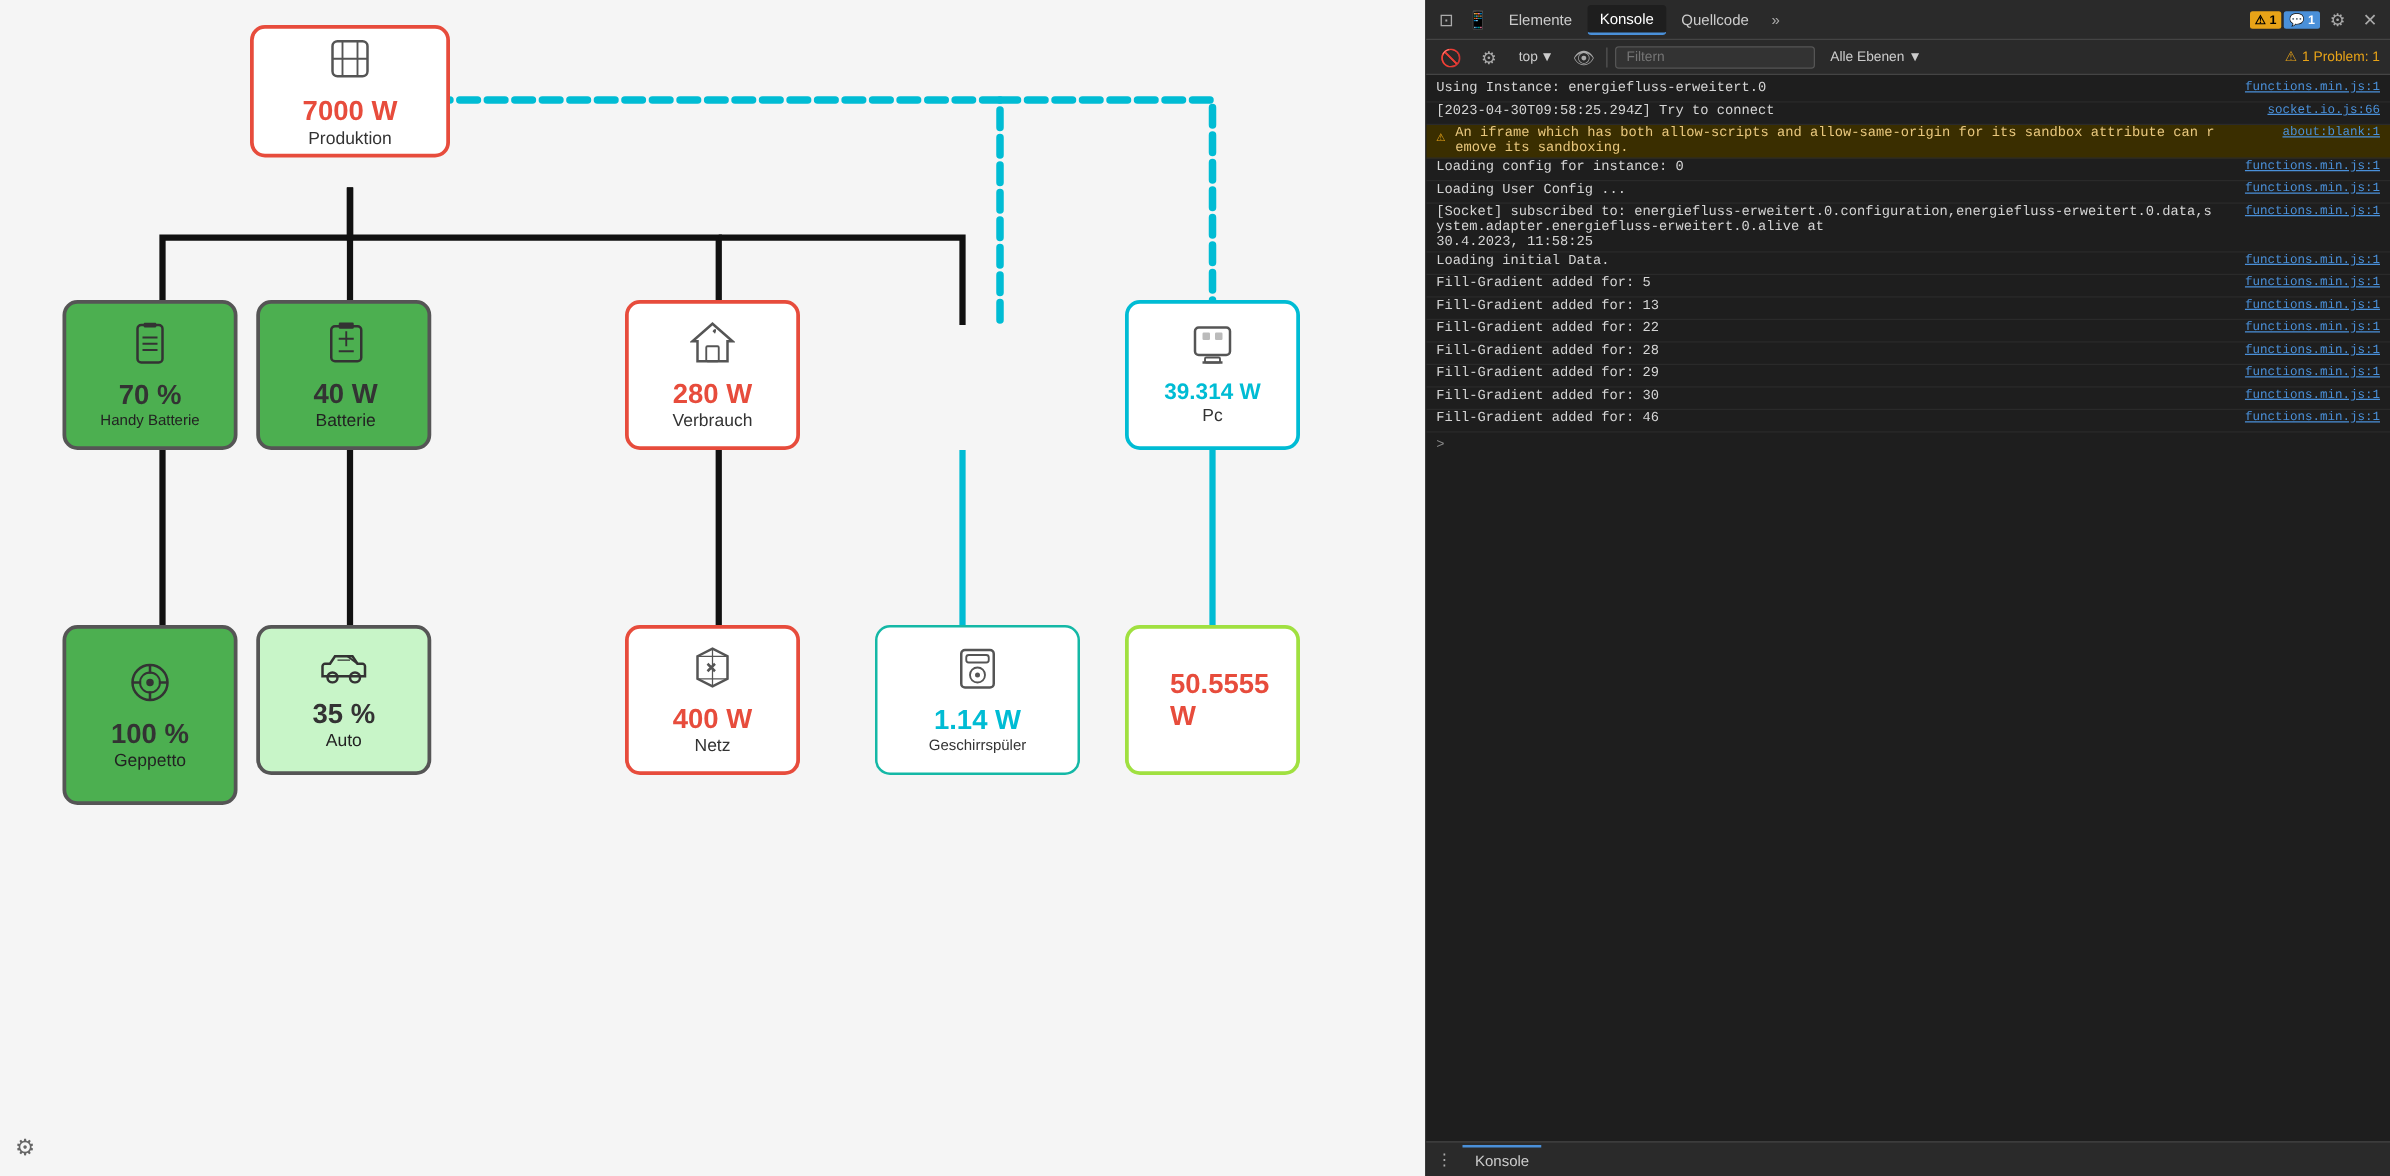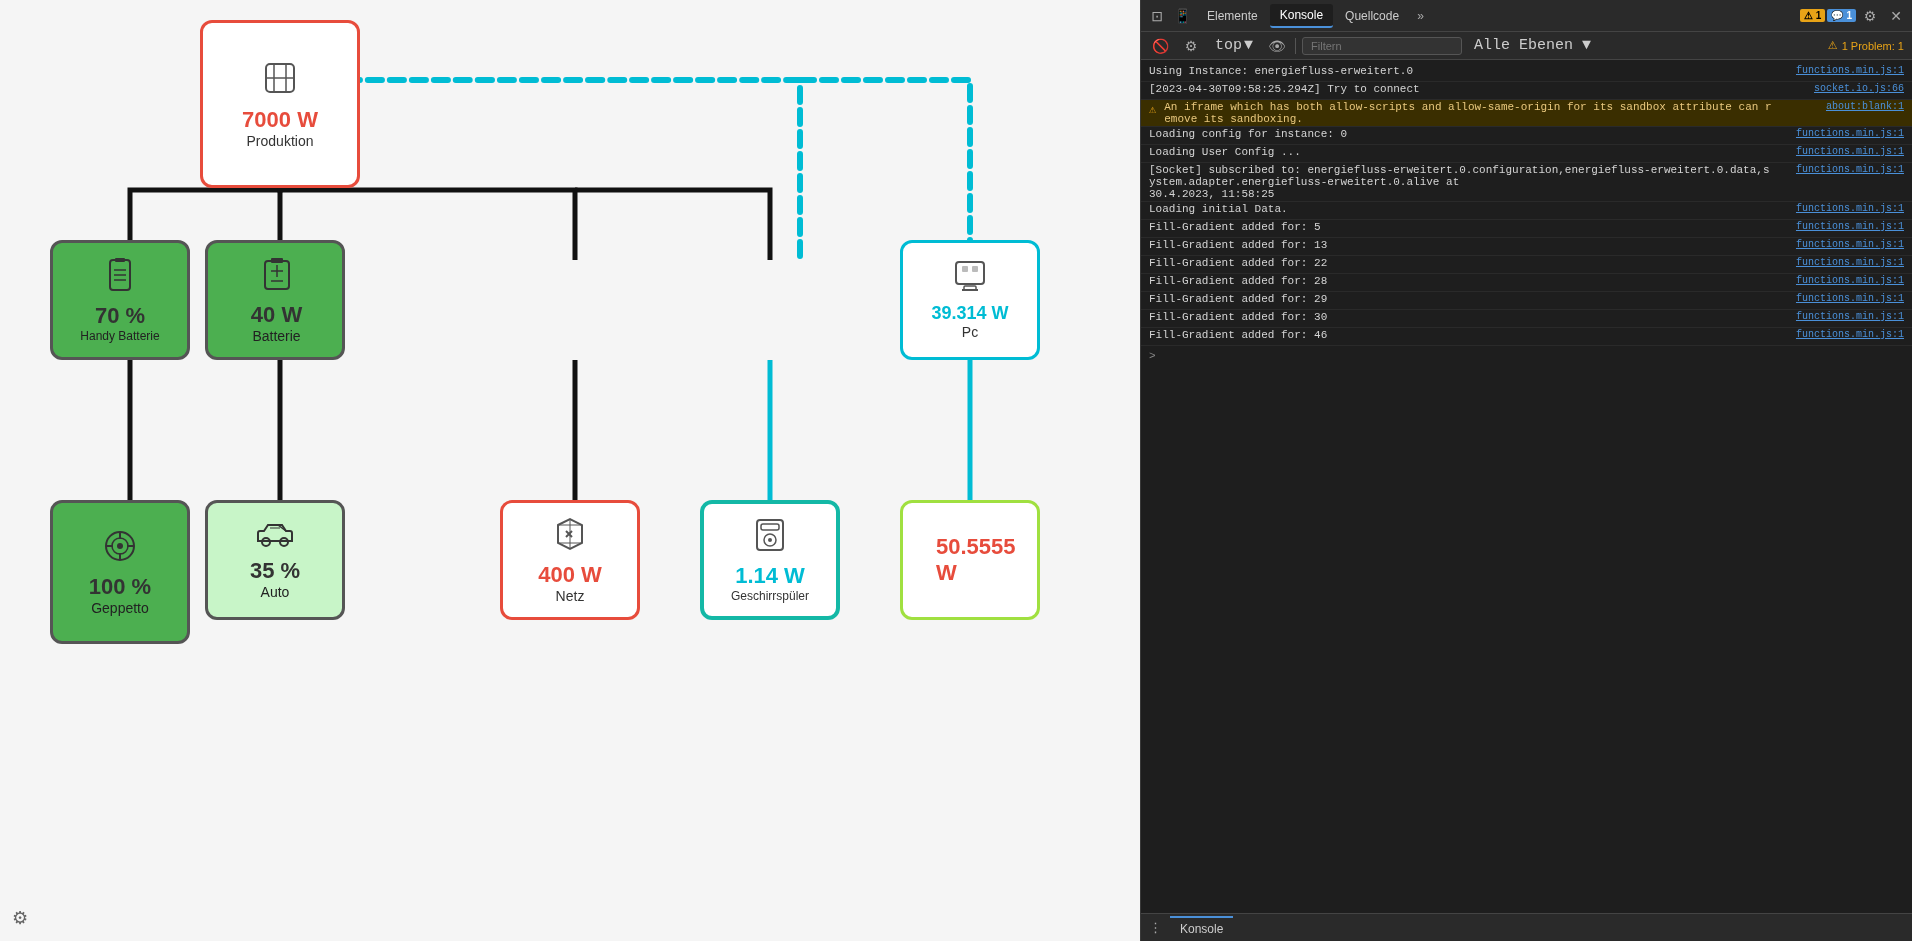--- a/index.html
+++ b/index.html
@@ -95,28 +95,27 @@
       align-items: center;
       background: #2a2a2a;
       border-bottom: 1px solid #444;
       height: 28px;
       padding: 0 8px;
       gap: 6px;
     }
 
     .toolbar-btn {
       color: #ccc;
-      font-size: 15px;
+      font-size: 11px;
       cursor: pointer;
       padding: 2px 6px;
       border-radius: 3px;
       display: flex;
       align-items: center;
       gap: 2px;
-      font-family: Liberation Mono, monospace;
     }
 
     .toolbar-separator {
       width: 1px;
       height: 16px;
       background: #555;
     }
 
     .filter-input {
       background: #333;
@@ -253,21 +252,21 @@
       font-size: 14px;
       color: #333;
       text-align: center;
     }
 
     
     .node-produktion {
       border: 3px solid #e74c3c;
       background: #fff;
       width: 160px;
-      height: 168px;
+      height: 106px;
       left: 200px;
       top: 20px;
     }
 
     .node-handy-batterie {
       border: 3px solid #555;
       background: #4caf50;
       width: 140px;
       height: 120px;
       left: 50px;
@@ -332,23 +331,23 @@
     .node-netz {
       border: 3px solid #e74c3c;
       background: #fff;
       width: 140px;
       height: 120px;
       left: 500px;
       top: 500px;
     }
 
     .node-geschirrspuler {
-      border: 4px solid #14b8a6;
+      border: 2px solid #14b8a6;
       background: #fff;
-      width: 140px;
+      width: 164px;
       height: 120px;
       left: 700px;
       top: 500px;
     }
 
     .node-unknown {
       border: 3px solid #a0e040;
       background: #fff;
       width: 140px;
       height: 120px;
@@ -447,20 +446,31 @@
           <rect x="8" y="1" width="12" height="5" rx="1" fill="#333"></rect>
           <line x1="8" y1="14" x2="20" y2="14" stroke="#333" stroke-width="1.5"></line>
           <line x1="14" y1="8" x2="14" y2="20" stroke="#333" stroke-width="1.5"></line>
           <line x1="8" y1="24" x2="20" y2="24" stroke="#333" stroke-width="1.5"></line>
         </svg>
       </div>
       <div class="node-value dark-value">40 W</div>
       <div class="node-label" style="color:#222;">Batterie</div>
     </div>
 
+    <div class="energy-node node-verbrauch">
+      <div class="node-icon">
+        <svg width="36" height="34" viewBox="0 0 36 34" fill="none">
+          <path d="M18 2 L34 16 L30 16 L30 32 L6 32 L6 16 L2 16 Z" stroke="#555" stroke-width="2" fill="none"></path>
+          <rect x="13" y="20" width="10" height="12" rx="1" stroke="#555" stroke-width="1.5" fill="none"></rect>
+          <path d="M18 8 C20 5 22 6 20 10 L18 8Z" fill="#555"></path>
+        </svg>
+      </div>
+      <div class="node-value red-value">280 W</div>
+      <div class="node-label">Verbrauch</div>
+    </div>
 
 
     <div class="energy-node node-pc">
       <div class="node-icon">
         <svg width="32" height="32" viewBox="0 0 32 32" fill="none">
           <rect x="2" y="2" width="28" height="22" rx="3" stroke="#555" stroke-width="2" fill="none"></rect>
           <rect x="10" y="26" width="12" height="4" rx="1" stroke="#555" stroke-width="1.5" fill="none"></rect>
           <line x1="8" y1="30" x2="24" y2="30" stroke="#555" stroke-width="2"></line>
           <rect x="8" y="6" width="6" height="6" rx="1" fill="#555" opacity="0.4"></rect>
           <rect x="18" y="6" width="6" height="6" rx="1" fill="#555" opacity="0.4"></rect>

